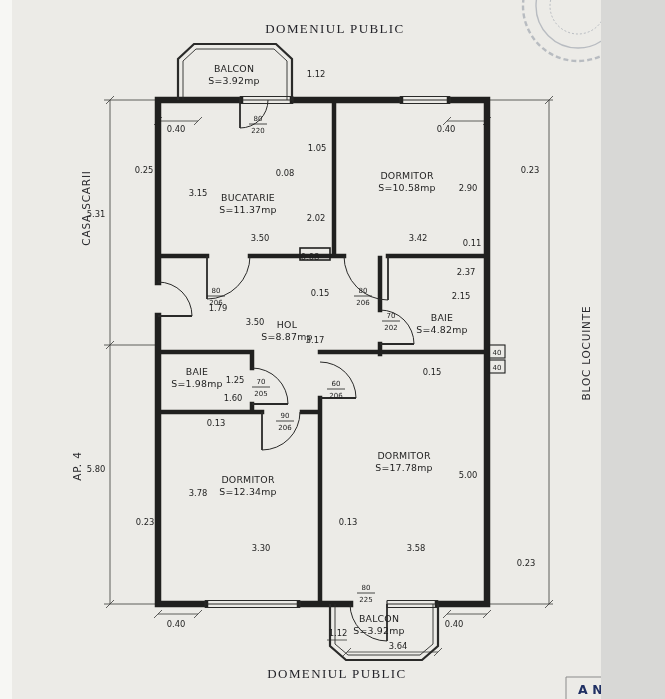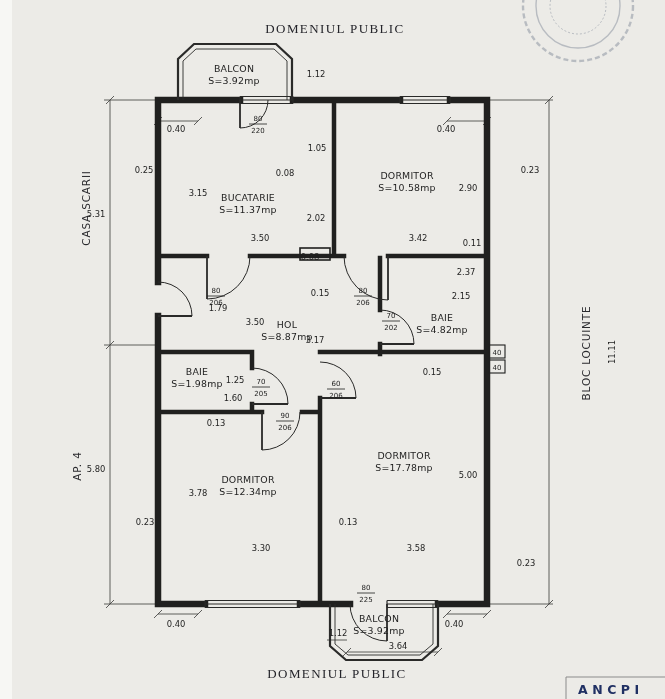--- a/index.html
+++ b/index.html
@@ -1,16 +1,16 @@
 <!DOCTYPE html>
 <html><head>
 <meta charset="utf-8">
 <style>
   html,body{margin:0;padding:0;background:#d8d8d6;}
-  .canvas{position:relative;width:665px;height:699px;background:#ecebe7;overflow:hidden;
+  .canvas{position:relative;width:601px;height:699px;background:#ecebe7;overflow:hidden;
           font-family:"DejaVu Sans",sans-serif;}
   svg{position:absolute;left:0;top:0;}
   svg text{fill:#1e1e1e;font-family:"DejaVu Sans",sans-serif;}
   .dim{font-size:8.4px;}
   .mk{font-size:7px;}
   .room{font-size:9.4px;letter-spacing:.2px;}
   .big{font-size:13px;font-family:"Liberation Serif",serif;letter-spacing:1.4px;fill:#24242a;}
   .side{font-size:10.5px;letter-spacing:.8px;fill:#2a2a2e;}
   .agency{font-size:12.5px;font-weight:bold;letter-spacing:4.5px;fill:#203063;}
   .wall{stroke:#20201f;fill:none;}

